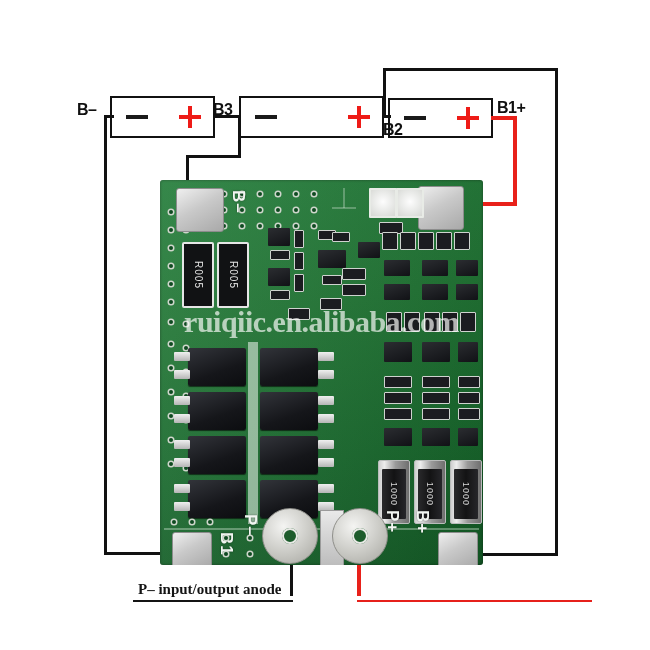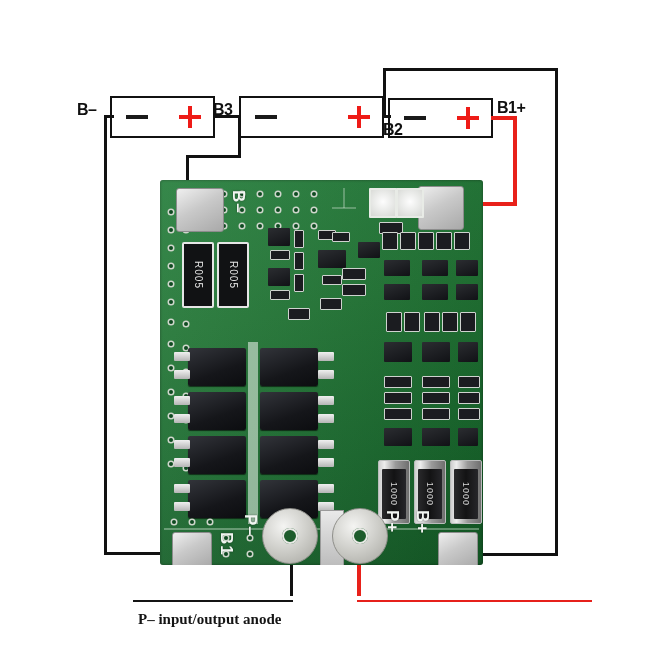--- a/index.html
+++ b/index.html
@@ -313,20 +313,23 @@
     <div class="pad" style="left:278px;top:352px;width:38px;height:34px;"></div>
 
     <div class="via" style="left:12px;top:340px;"></div>
     <div class="via" style="left:30px;top:340px;"></div>
     <div class="via" style="left:48px;top:340px;"></div>
     <div class="via" style="left:64px;top:356px;"></div>
     <div class="via" style="left:64px;top:372px;"></div>
     <div class="via" style="left:88px;top:356px;"></div>
     <div class="via" style="left:88px;top:372px;"></div>
 
+    <div style="position:absolute;left:-10px;top:125px;width:343px;text-align:center;
+                font-family:'Liberation Serif',serif;font-size:30px;font-weight:bold;
+                color:rgba(252,252,250,.68);white-space:nowrap;letter-spacing:-.5px;">ruiqiic.en.alibaba.com</div>
   </div>
 
-  <div class="caption blk" style="left:138px;top:611px;">P– input/output anode</div>
+  <div class="caption blk" style="left:138px;top:581px;">P– input/output anode</div>
   <div class="uline blk" style="left:133px;top:600px;width:160px;"></div>
 
   <div class="uline red" style="left:357px;top:600px;width:235px;"></div>
 
 </div>
 
 </body></html>

